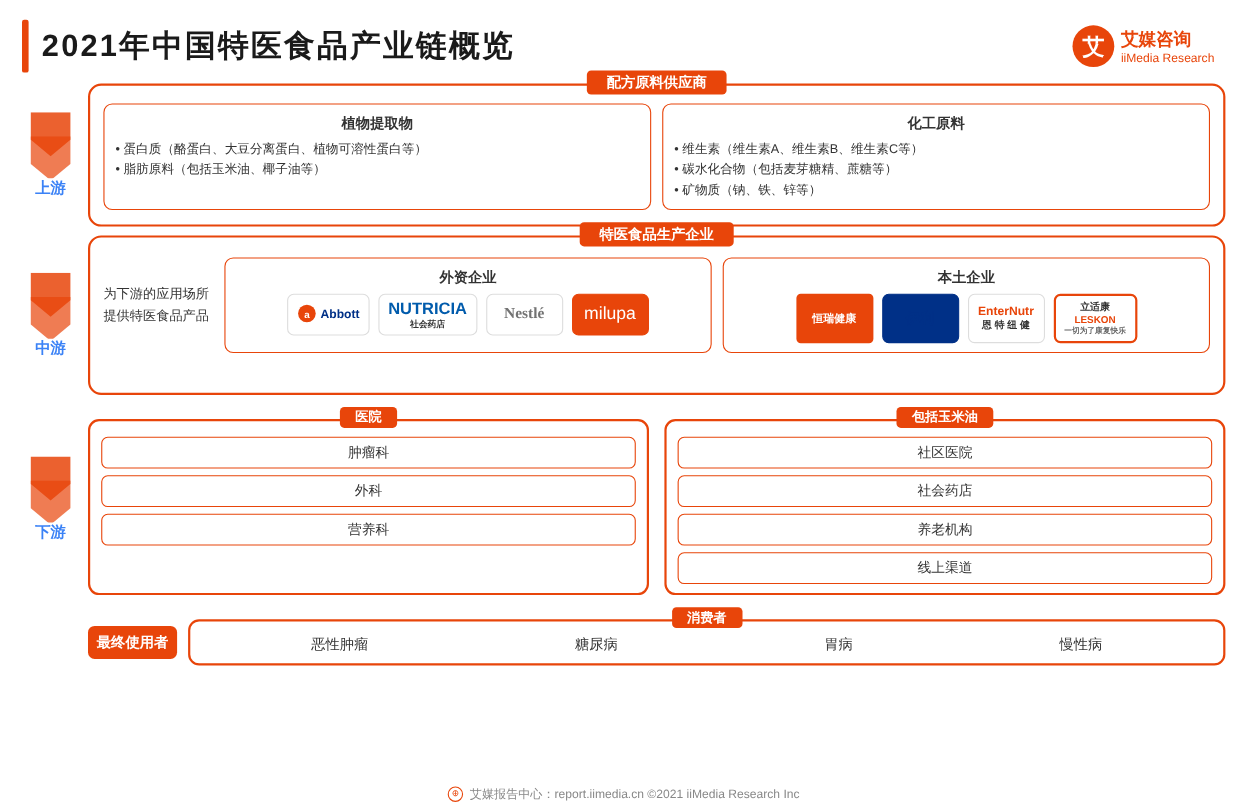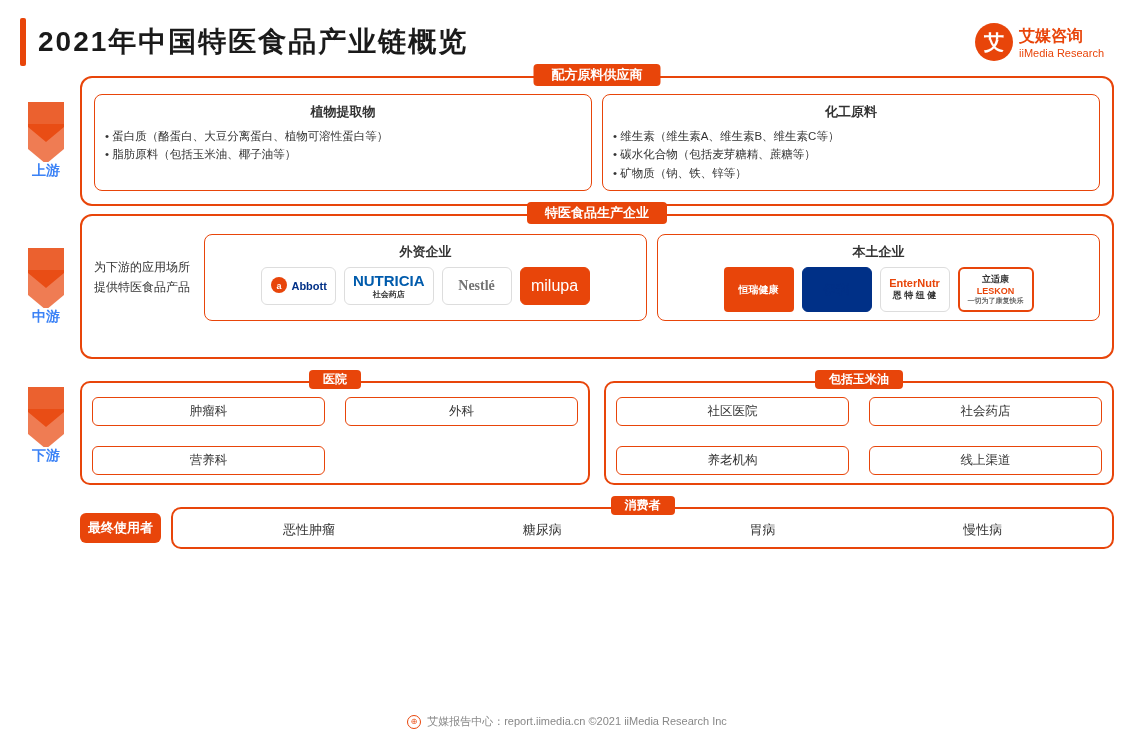--- a/index.html
+++ b/index.html
@@ -223,22 +223,22 @@
       background: #E8450A;
       color: white;
       font-size: 12px;
       font-weight: bold;
       padding: 1px 14px;
       border-radius: 4px;
       white-space: nowrap;
     }
     .ds-grid {
       display: grid;
-      grid-template-columns: 1fr 1fr;
-      gap: 20px;
+      grid-template-columns: 1fr;
+      gap: 6px;
       margin-top: 6px;
     }
     .ds-item {
       border: 1.5px solid #E8450A;
       border-radius: 6px;
       text-align: center;
       padding: 5px 4px;
       font-size: 12.5px;
       color: #333;
     }

